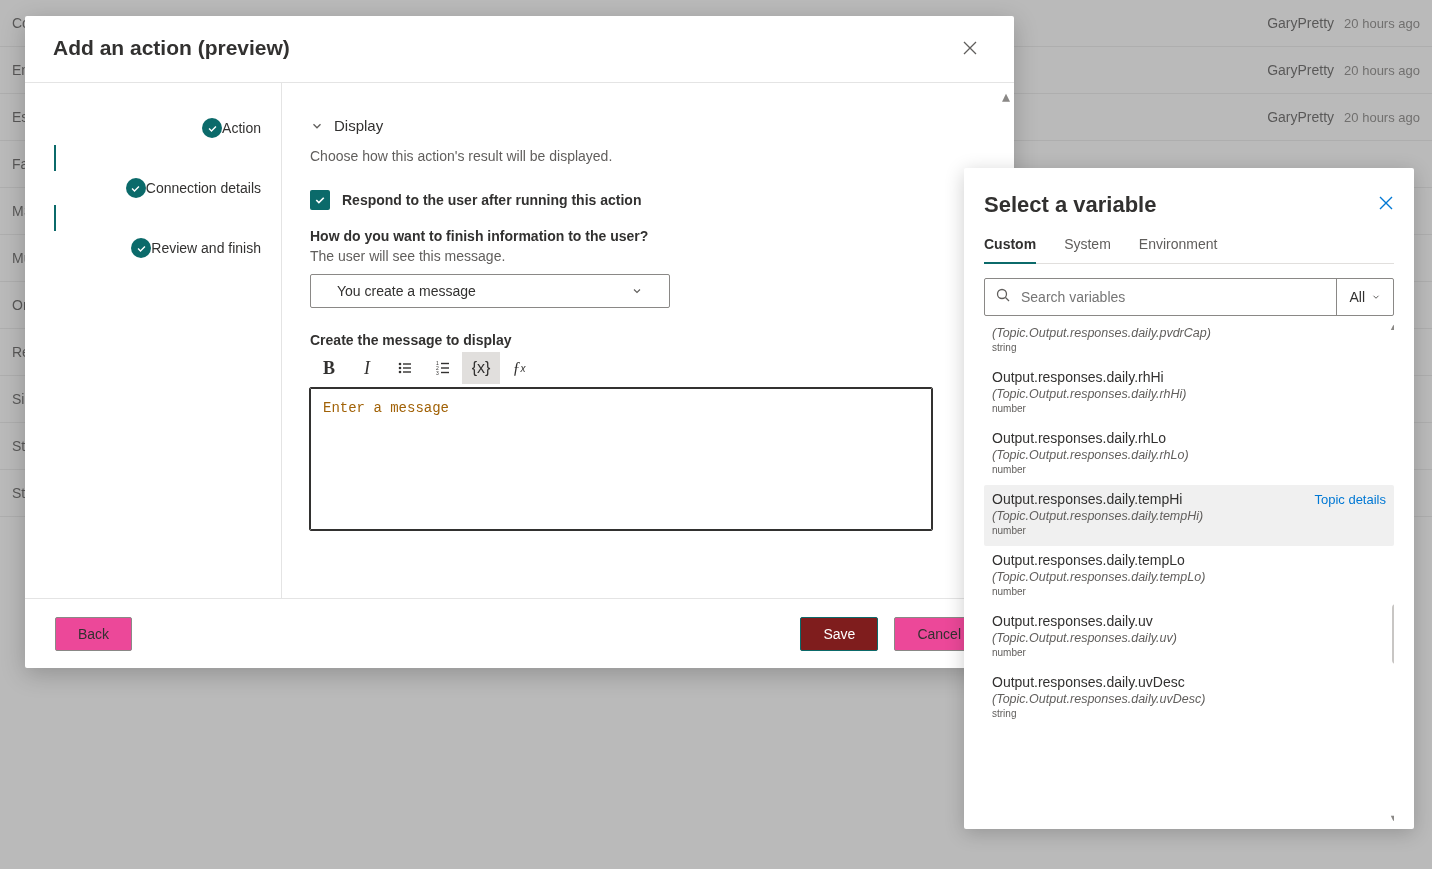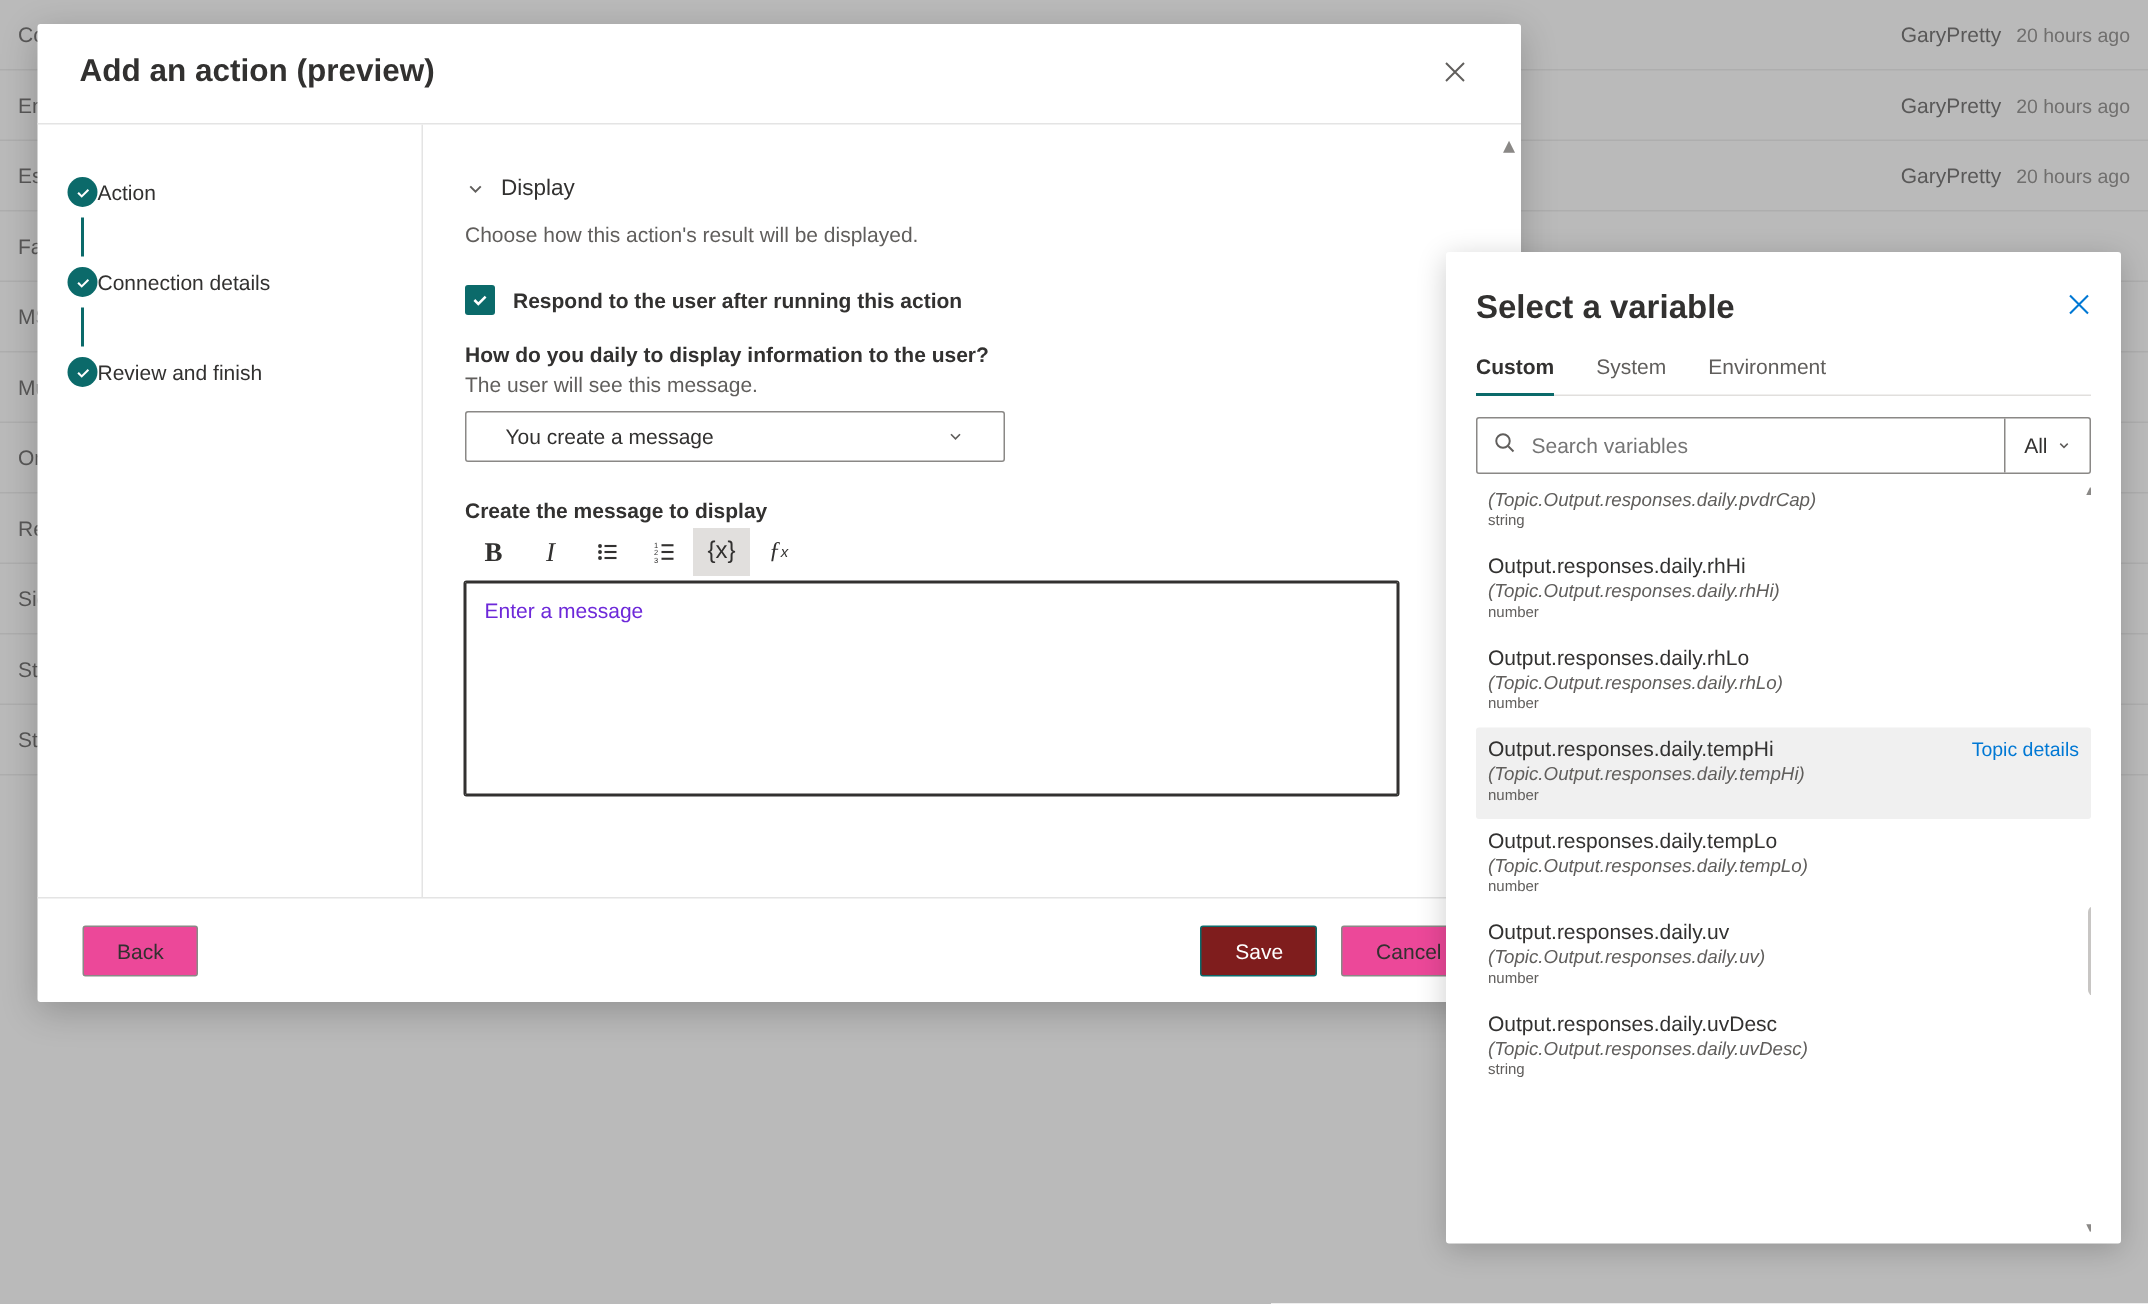--- a/index.html
+++ b/index.html
@@ -24,21 +24,21 @@
     display: flex; flex-direction: column;
   }
   .dlg-header { display:flex; align-items:center; justify-content:space-between; padding: 16px 28px 18px 28px; border-bottom: 1px solid #e4e4e4;}
   .dlg-title { font-size: 21px; font-weight: 600; color: #323130; }
   .close-btn { width:32px; height:32px; display:flex; align-items:center; justify-content:center; color:#605e5c; cursor:pointer; }
   .close-btn svg { width:16px; height:16px; }
 
   .dlg-body { flex:1; display:flex; overflow:hidden; position:relative;}
   .sidebar { width: 257px; border-right:1px solid #e4e4e4; padding: 28px 20px 20px 20px; }
   .steps { display:flex; flex-direction:column; }
-  .step { display:flex; align-items:center; height:34px; }
+  .step { display:flex; align-items:center; height:34px;justify-content:flex-end; }
   .step-circle { width:20px; height:20px; border-radius:50%; background:#0b6a6a; display:flex; align-items:center; justify-content:center; color:#fff; flex-shrink:0;}
   .step-circle svg { width:11px; height:11px; }
   .step-connector { width:2px; height:26px; background:#0b6a6a; margin-left:9px;}
   .step-label { font-size:14px; color:#323130;}
 
   .main { flex:1; overflow-y:auto; padding: 34px 28px 10px 28px; position:relative;}
   .scroll-up-arrow{position:absolute; top:4px; right:4px; color:#8a8886;}
 
   .section-head { display:flex; align-items:center; gap:10px; margin-bottom: 14px; cursor:pointer;}
   .chev { transform: rotate(0deg); width:14px; height:14px; color:#605e5c;}
@@ -57,21 +57,21 @@
   .select-box svg{width:12px;height:12px;color:#605e5c;}
 
   .toolbar{ display:flex; align-items:center; gap:0; margin-bottom:4px;}
   .tbtn{ width:38px; height:32px; display:flex; align-items:center; justify-content:center; color:#323130; font-size:16px; cursor:pointer;}
   .tbtn.active{ background:#e1dfdd; }
   .tbtn.bold{ font-weight:bold; font-size:18px; font-family: "Times New Roman", serif;}
   .tbtn.italic{ font-style:italic; font-family:"Times New Roman", serif; font-size:18px;}
   .tbtn.fx{ font-style:italic; font-family:"Times New Roman",serif;}
 
   .editor{ width:622px; height:142px; border:1px solid #323130; outline:1px solid #323130; border-radius:1px; padding:10px 12px; font-size:14px; color:#605e5c; }
-  .editor .ph{ color:#6d28d9;}
+  .editor .ph{ color:#a16207;font-family:Liberation Mono, monospace;}
 
   .dlg-footer{ height:70px; border-top:1px solid #e4e4e4; display:flex; align-items:center; padding: 0 30px; gap:16px;}
   .btn{ height:34px; padding: 0 22px; border:1px solid #8a8886; background:#ec4899; border-radius:2px; font-size:14px; color:#323130; cursor:pointer;}
   .btn.primary{ background:#7f1d1d; border-color:#0b6a6a; color:#fff; }
   .spacer{flex:1;}
 
   
   .varpanel{
     position:absolute;
     top:168px; left:964px;
@@ -218,21 +218,21 @@
 
       <div class="cb-row">
         <div class="cbox">
             <svg viewBox="0 0 16 16" fill="none" stroke="currentColor" stroke-width="2.2">
               <path d="M3 8 L6.5 11.5 L13 5"></path>
             </svg>
           </div>
         <span class="cb-label">Respond to the user after running this action</span>
       </div>
 
-      <div class="field-label">How do you daily to display information to the user?</div>
+      <div class="field-label">How do you want to finish information to the user?</div>
       <div class="below-label">The user will see this message.</div>
 
       <div class="select-box">
         <span>You create a message</span>
         <svg viewBox="0 0 16 16" fill="none" stroke="currentColor" stroke-width="1.5">
             <path d="M4 6 L8 10 L12 6"></path>
           </svg>
       </div>
 
       <div class="field-label">Create the message to display</div>

